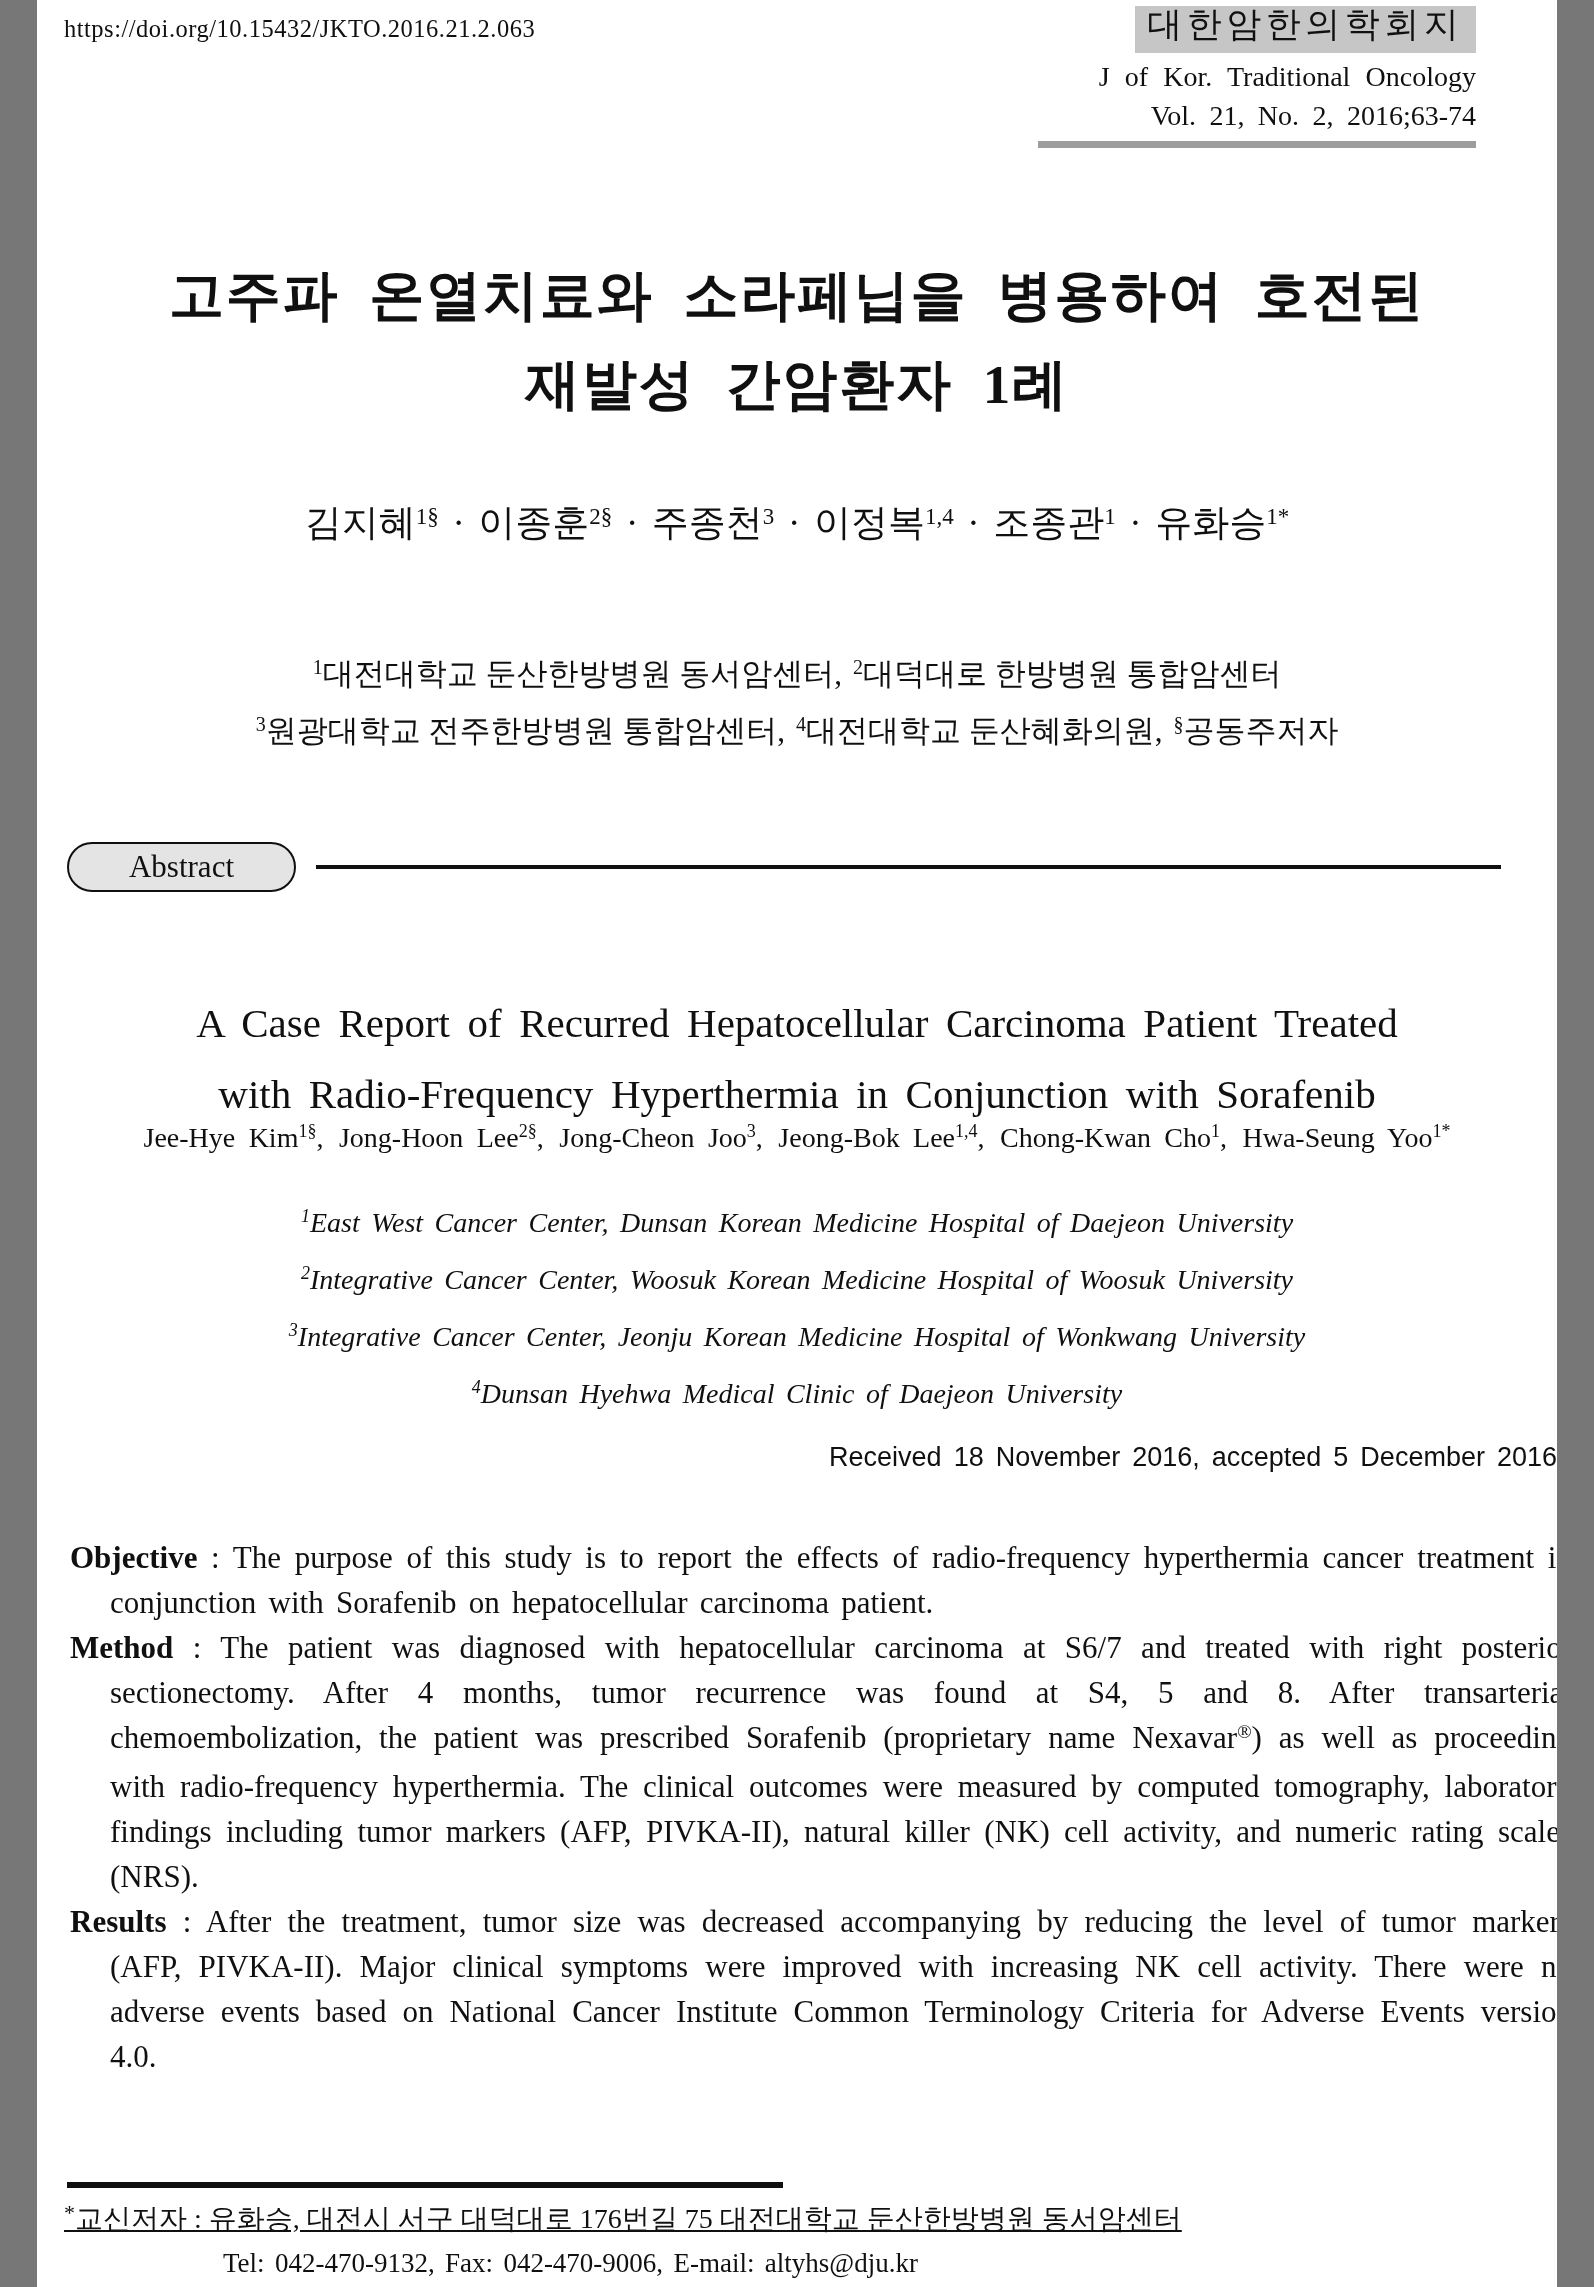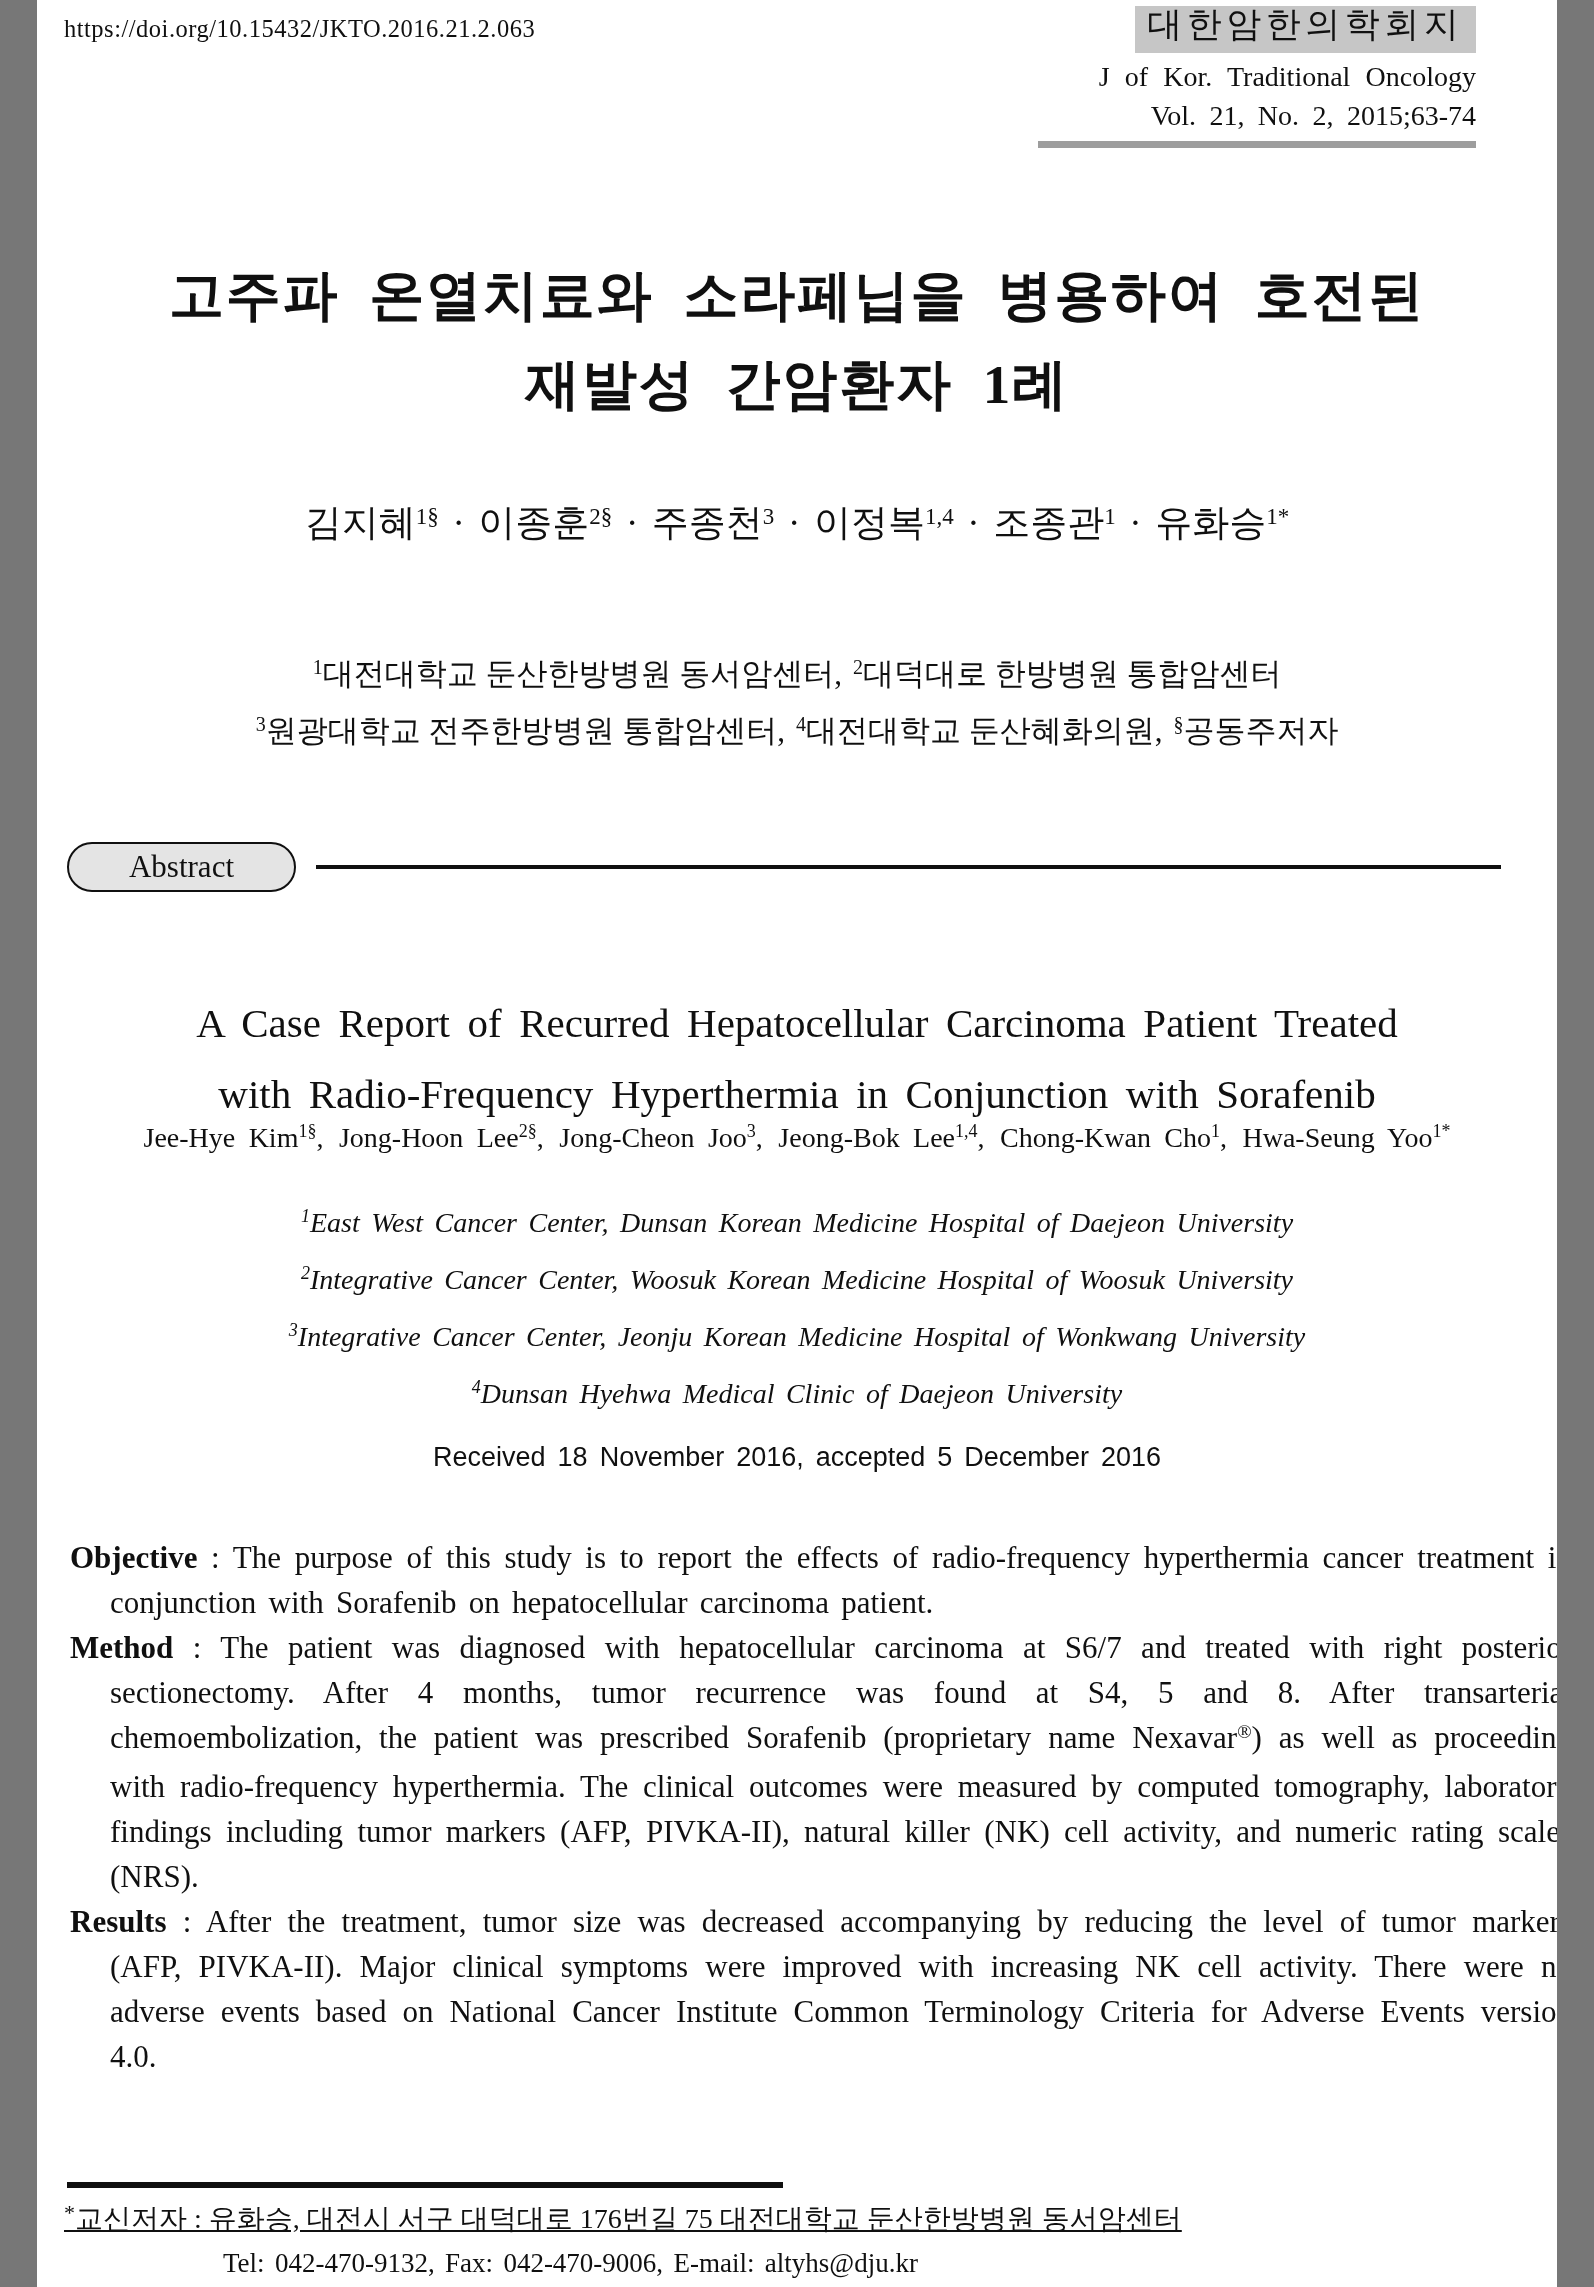--- a/index.html
+++ b/index.html
@@ -50,42 +50,42 @@
   }
   .aline{flex:1 1 auto;height:3.6px;background:#101010;}
   
   .e-title{left:0;right:0;top:988px;text-align:center;font-size:41px;font-weight:400;line-height:71px;word-spacing:7.3px;margin:0;}
   .e-title .line{display:block;}
   .e-authors{left:0;right:0;top:1122px;text-align:center;font-size:28px;word-spacing:6.4px;}
   .e-authors sup{font-size:18px;position:relative;top:-0.55em;vertical-align:baseline;}
   .esep{margin-right:15.5px;}
   .e-affils{left:0;right:0;top:1196px;text-align:center;font-style:italic;font-size:28px;line-height:53px;word-spacing:4.5px;}
   .e-affils sup{font-size:18px;position:relative;top:-0.55em;vertical-align:baseline;font-style:italic;}
-  .received{left:0;right:0;top:1442px;text-align:center;font-family:"Liberation Sans","DejaVu Sans",sans-serif;font-size:27px;word-spacing:4.5px;}
+  .received{left:0;right:0;top:1442px;text-align:right;font-family:"Liberation Sans","DejaVu Sans",sans-serif;font-size:27px;word-spacing:4.5px;}
   
   .abs-body{left:33px;top:1535px;width:1502px;font-size:31px;line-height:45px;text-align:justify;word-spacing:4.5px;}
   .abs-p{margin:0;padding-left:40px;text-indent:-40px;}
   .abs-p b{font-weight:700;}
   .abs-p sup{font-size:19px;position:relative;top:-0.55em;vertical-align:baseline;}
   
   .f-rule{left:30px;top:2182px;width:716px;height:5.5px;background:#101010;}
   .fn1{left:27px;top:2200px;font-size:28px;text-decoration:underline;}
   .fn1 sup{font-size:22px;position:relative;top:-0.35em;vertical-align:baseline;}
   .fn2{left:186px;top:2248px;font-size:27px;word-spacing:3.6px;}
 </style>
 </head>
 <body>
 
 <div class="page">
 
   <div class="abs doi">https://doi.org/10.15432/JKTO.2016.21.2.063</div>
   <div class="abs header-right">
     <div class="badge">대한암한의학회지</div>
     <div class="jname">J of Kor. Traditional Oncology</div>
-    <div class="jvol">Vol. 21, No. 2, 2015;63-74</div>
+    <div class="jvol">Vol. 21, No. 2, 2016;63-74</div>
     <div class="jbar"></div>
   </div>
 
   <h1 class="abs k-title">
     <span class="line">고주파 온열치료와 소라페닙을 병용하여 호전된</span>
     <span class="line">재발성 간암환자 1례</span>
   </h1>
 
   <div class="abs k-authors">
     <span class="au"><span>김지혜</span><sup>1§</sup></span><span class="ksep">·</span><span class="au"><span>이종훈</span><sup>2§</sup></span><span class="ksep">·</span><span class="au"><span>주종천</span><sup>3</sup></span><span class="ksep">·</span><span class="au"><span>이정복</span><sup>1,4</sup></span><span class="ksep">·</span><span class="au"><span>조종관</span><sup>1</sup></span><span class="ksep">·</span><span class="au"><span>유화승</span><sup>1*</sup></span>

